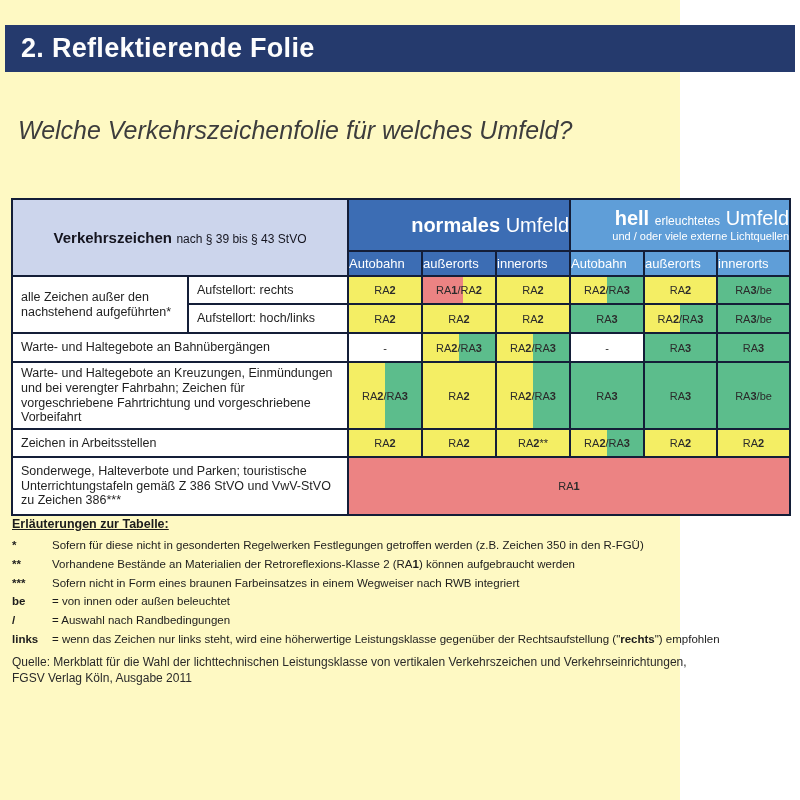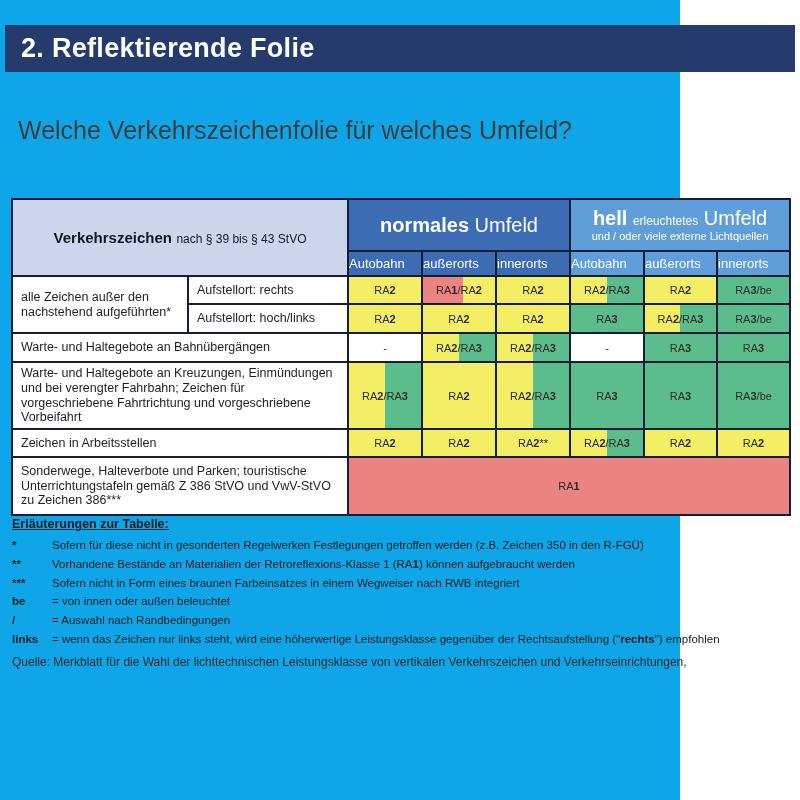--- a/index.html
+++ b/index.html
@@ -2,37 +2,37 @@
 <html lang="de" style="--bar: #253a6d; --blue-mid: #3c6db4; --blue-light: #5f9ed8; --lavender: #ccd5ec; --grid: #141e38;"><head>
 <meta charset="utf-8">
 <style>
   :root{
     --bar:#253a6d; --blue-mid:#3c6db4; --blue-light:#5f9ed8;
     --lavender:#ccd5ec; --grid:#141e38;
   }
   *{box-sizing:border-box; margin:0; padding:0;}
   html,body{width:800px; height:800px; background:#fff; overflow:hidden;
     font-family:"Liberation Sans", sans-serif; color:#1c1c1c;}
-  .stage{position:relative; width:680px; height:800px; background:#0ea5e9;}
+  .stage{position:relative; width:680px; height:800px; background:#fef9c3;}
 
   .top-bar{position:absolute; left:5px; top:25px; width:790px; height:47px;
     background:var(--bar); color:#fdfdfd; font-weight:bold; font-size:27px;
     line-height:47px; padding-left:16px; letter-spacing:0.3px;}
 
-  .question{position:absolute; left:18px; top:116px; font-size:25px; color:#3d3d3d;}
+  .question{position:absolute; left:18px; top:116px; font-size:25px; color:#3d3d3d;font-style:italic;}
 
   table.matrix{position:absolute; left:11px; top:198px; width:778px;
     border-collapse:collapse; table-layout:fixed;}
   table.matrix td{border:2px solid var(--grid); overflow:hidden;}
 
   .corner{background:var(--lavender); text-align:center; vertical-align:middle; color:#15151f;}
   .corner .big{font-weight:bold; font-size:15px;}
   .corner .sm{font-size:12px;}
 
-  .g-head{color:#fff; text-align:center; vertical-align:middle; line-height:1.1;}
+  .g-head{color:#fff; text-align:right; vertical-align:middle; line-height:1.1;}
   .g-normal{background:var(--blue-mid); font-size:20px;}
   .g-hell{background:var(--blue-light); font-size:20px;}
   .g-hell .sm{font-size:12px;}
   .g-hell .sub{display:block; font-size:11px; margin-top:1px;}
 
   .ch{color:#fff; vertical-align:middle; font-size:13px;}
   .ch.n{background:var(--blue-mid);}
   .ch.h{background:var(--blue-light);}
 
   .lbl{background:#fff; font-size:12.5px; line-height:1.18; padding:3px 8px;
@@ -151,21 +151,21 @@
 
   <div class="legend">
     <div class="hd">Erläuterungen zur Tabelle:</div>
     <div>
         <div class="fn-row">
           <span class="fn-marker">*</span>
           <span class="fn-text"><span>Sofern für diese nicht in gesonderten Regelwerken Festlegungen getroffen werden (z.B. Zeichen 350 in den R-FGÜ)</span></span>
         </div>
         <div class="fn-row">
           <span class="fn-marker">**</span>
-          <span class="fn-text"><span>Vorhandene Bestände an Materialien der Retroreflexions-Klasse 1 (RA</span><b>1</b><span>) können aufgebraucht werden</span></span>
+          <span class="fn-text"><span>Vorhandene Bestände an Materialien der Retroreflexions-Klasse 2 (RA</span><b>1</b><span>) können aufgebraucht werden</span></span>
         </div>
         <div class="fn-row">
           <span class="fn-marker">***</span>
           <span class="fn-text"><span>Sofern nicht in Form eines braunen Farbeinsatzes in einem Wegweiser nach RWB integriert</span></span>
         </div>
         <div class="fn-row">
           <span class="fn-marker">be</span>
           <span class="fn-text"><span>= von innen oder außen beleuchtet</span></span>
         </div>
         <div class="fn-row">
@@ -174,15 +174,16 @@
         </div>
         <div class="fn-row">
           <span class="fn-marker">links</span>
           <span class="fn-text"><span>= wenn das Zeichen nur links steht, wird eine höherwertige Leistungsklasse gegenüber der Rechtsaufstellung ("</span><b>rechts</b><span>") empfohlen</span></span>
         </div>
       </div>
   </div>
 
   <div class="source">
     <div>Quelle: Merkblatt für die Wahl der lichttechnischen Leistungsklasse von vertikalen Verkehrszeichen und Verkehrseinrichtungen,</div>
+    <div>FGSV Verlag Köln, Ausgabe 2011</div>
   </div>
 
 </div>
 
 </body></html>

